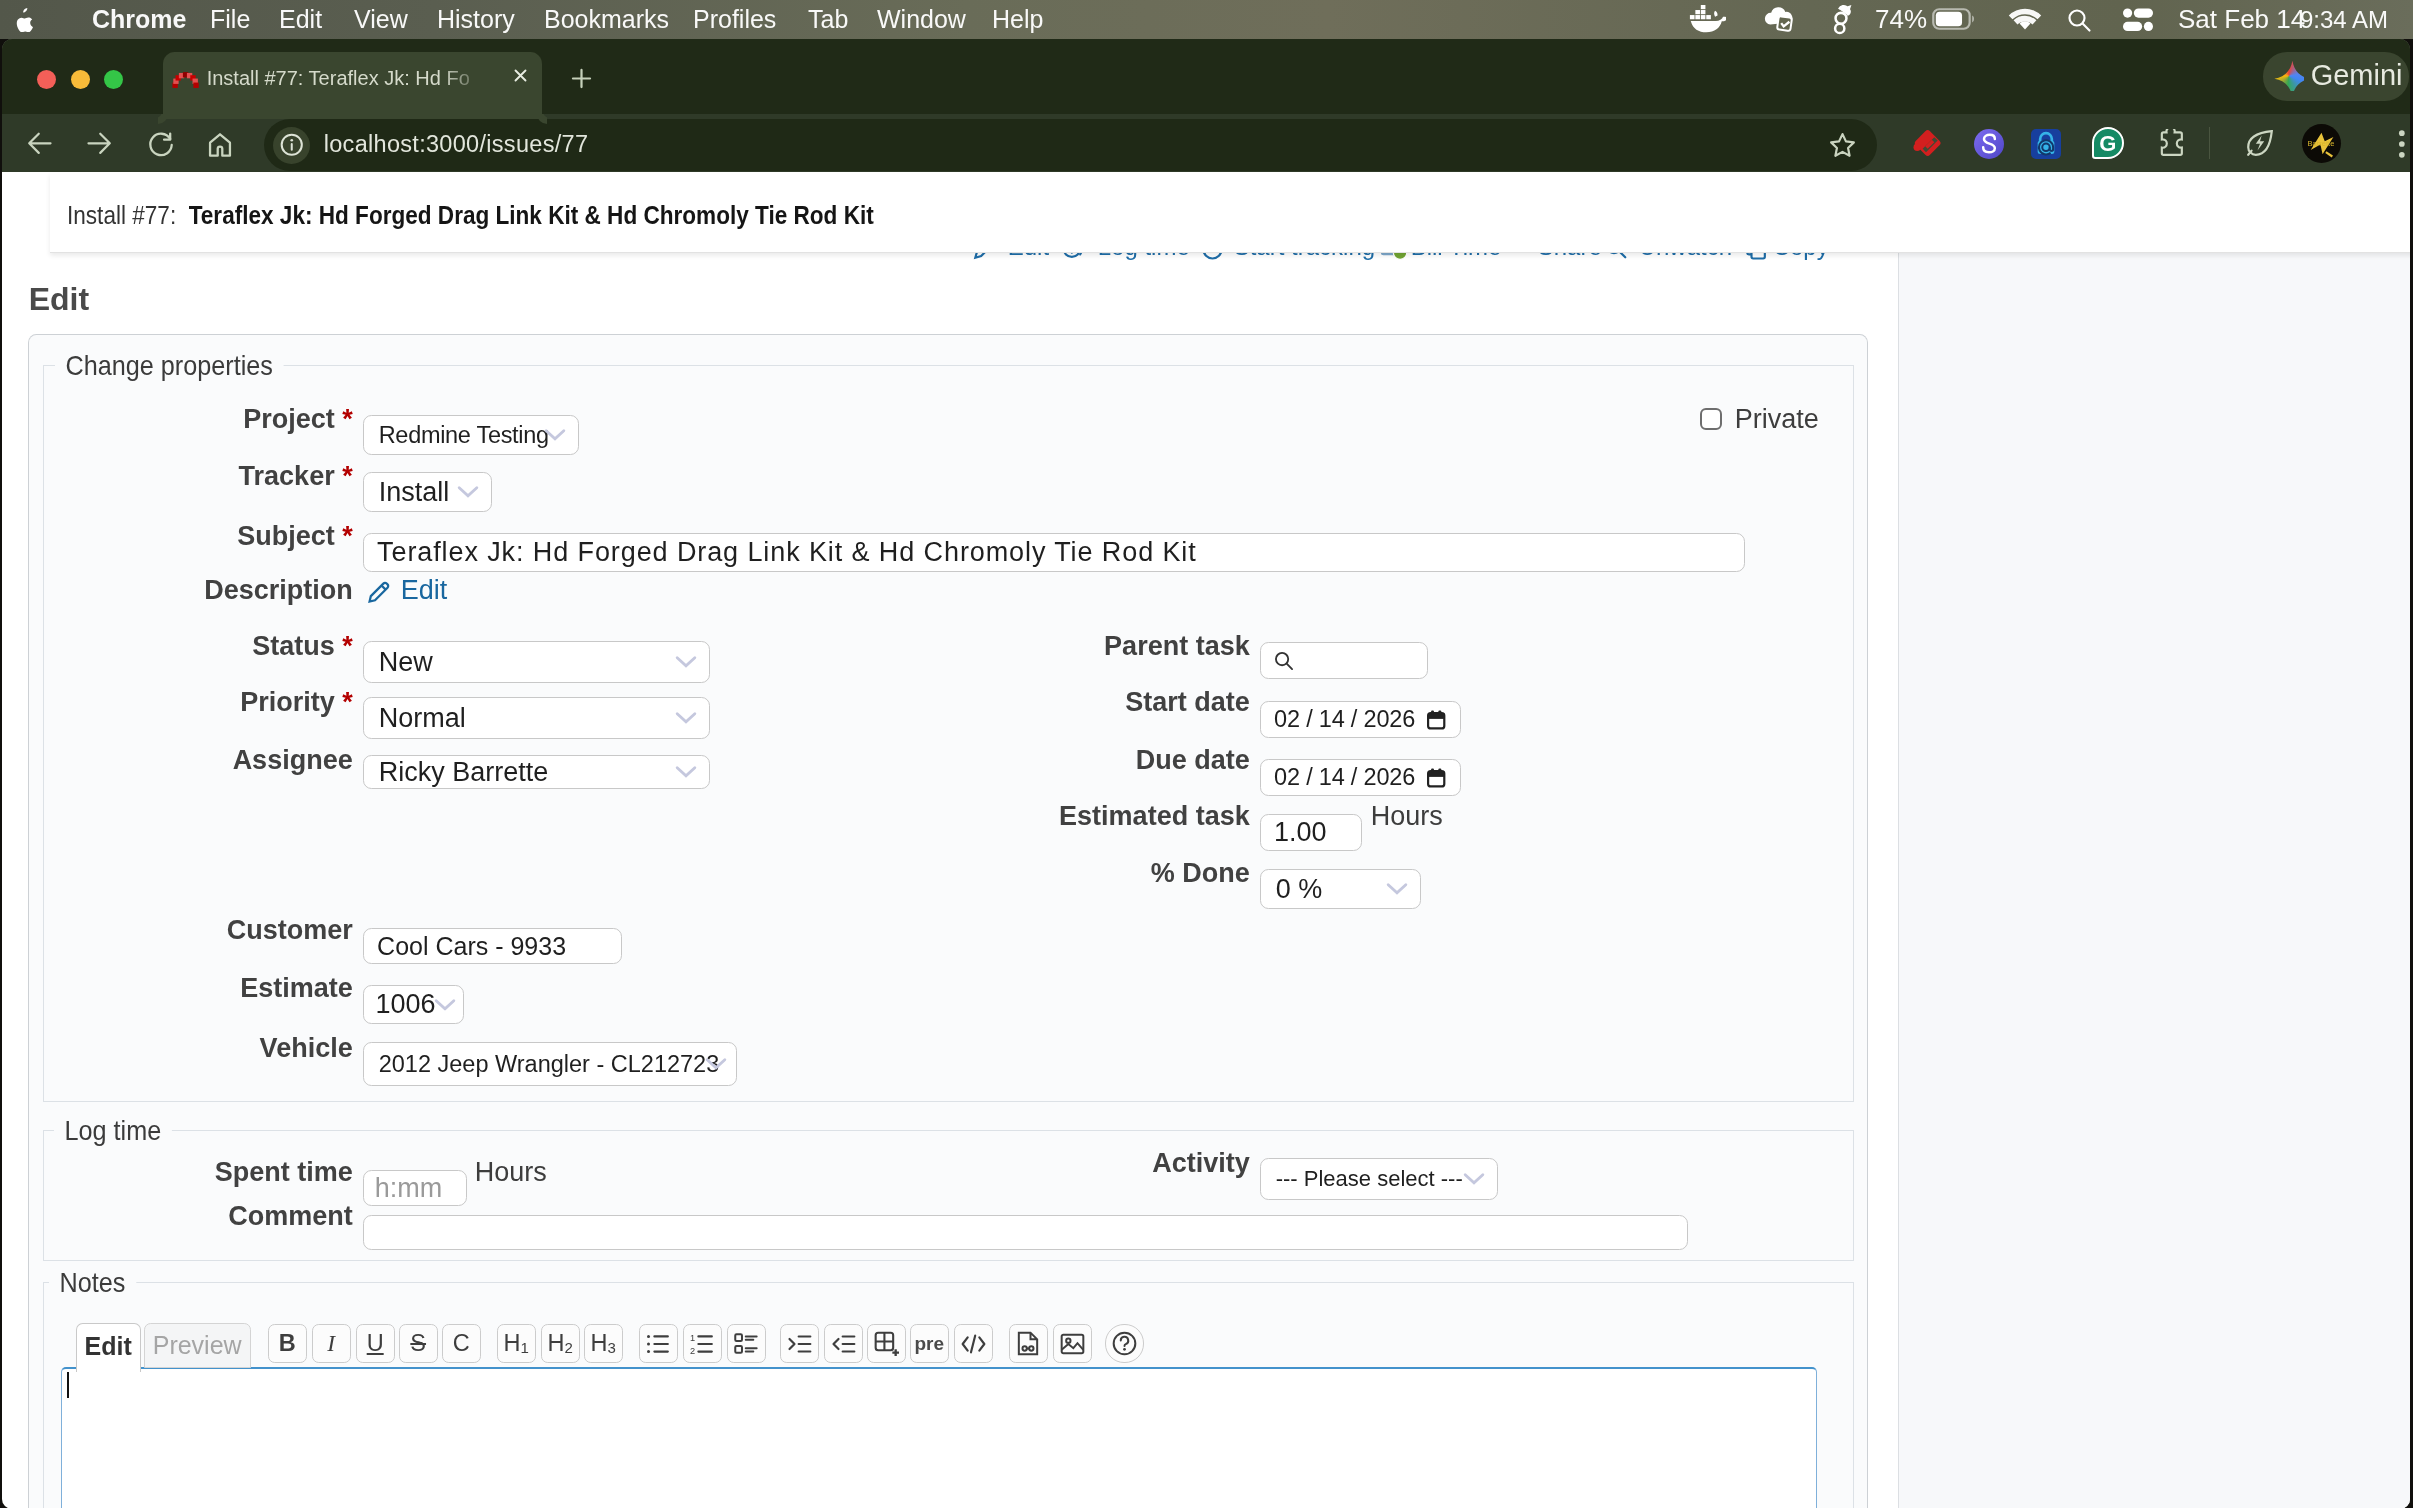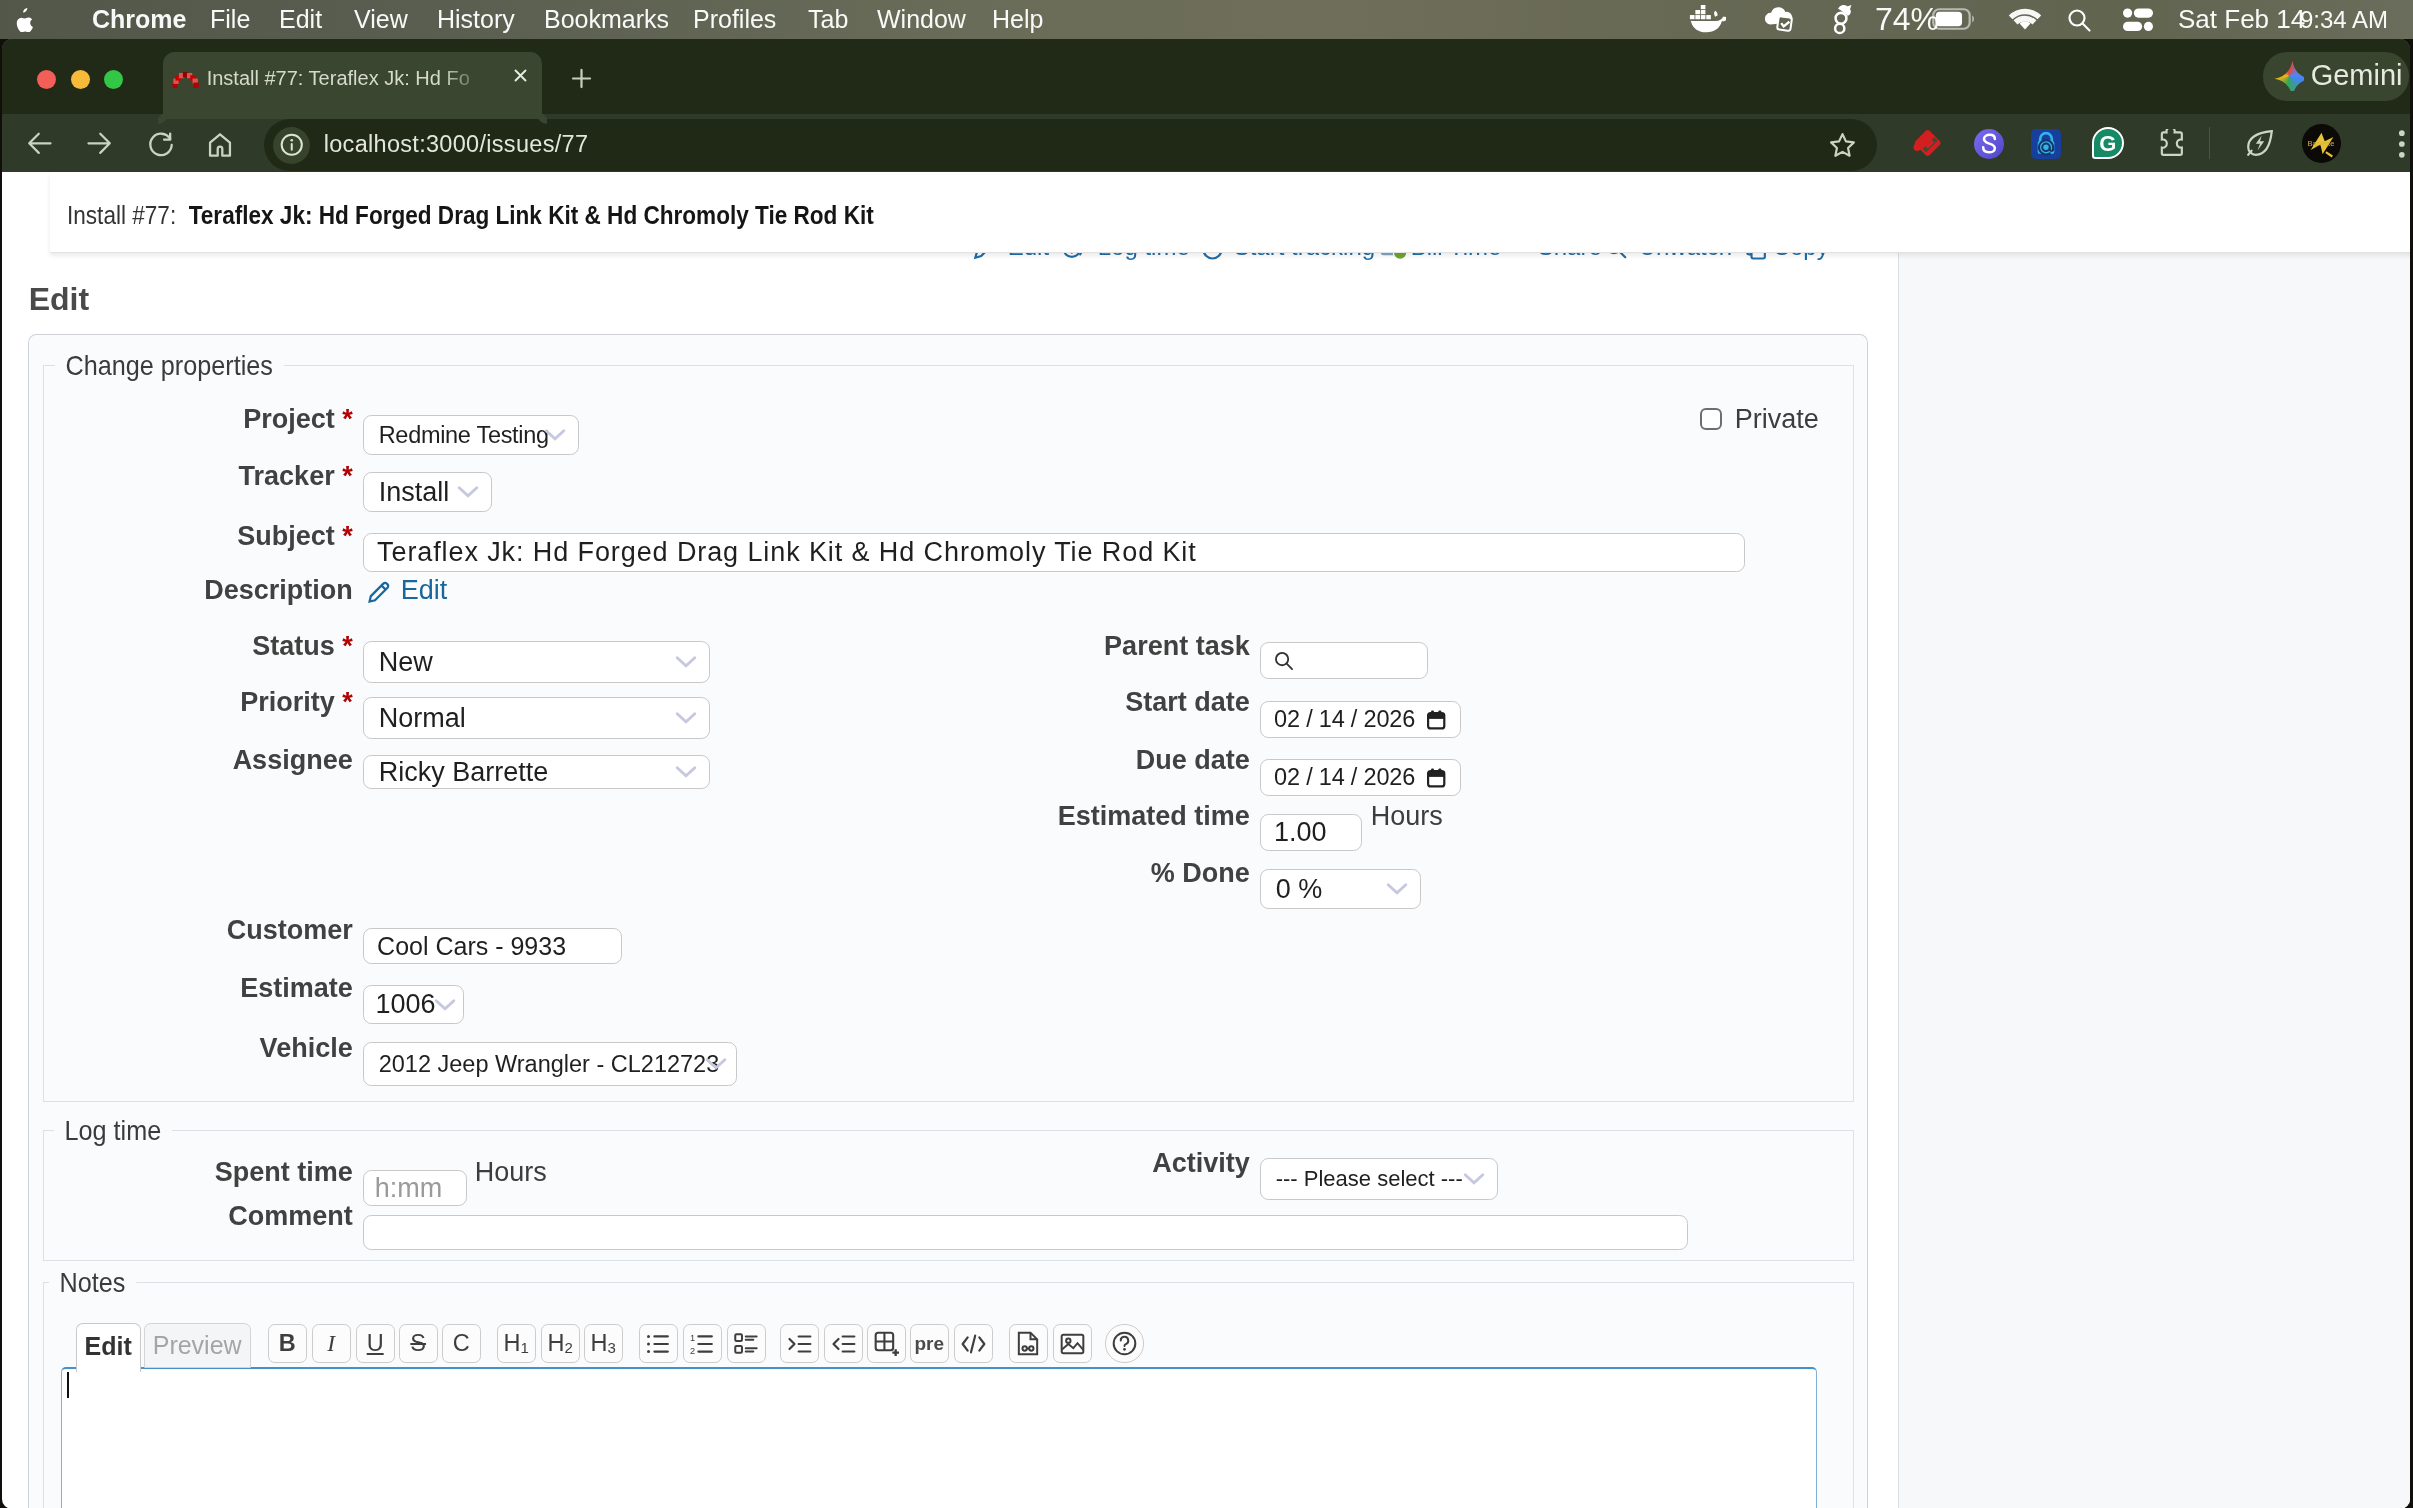--- a/index.html
+++ b/index.html
@@ -93,21 +93,21 @@
         <rect x="19" y="13" width="16" height="16" rx="3" fill="#63664f" stroke="#fff" stroke-width="2.4"></rect>
         <path d="M23 21 l3.5 3.5 6-6.5" stroke="#fff" stroke-width="2.8" fill="none"></path>
       </g>
   </svg>
 
   <svg class="abs" style="left:1828px;top:4.2px" width="26" height="32" viewBox="0 0 31 38" fill="none" stroke="#fff">
     <path d="M13 6 c2-4 7-5 10-2 l3-1 -1 3 c2 3 1 6-2 7" stroke-width="2.4" fill="#fff"></path>
     <circle cx="15.5" cy="17" r="6.5" stroke-width="3"></circle>
     <circle cx="14" cy="29" r="5.5" stroke-width="3"></circle>
   </svg>
-  <span class="mi" style="left:1875px;font-size:32px">74%</span>
+  <span class="mi" style="left:1875px;font-size:26px">74%</span>
 
   <svg class="abs" style="left:1932px;top:8.4px" width="44" height="22" viewBox="0 0 52 26">
     <rect x="1.5" y="1.5" width="43" height="23" rx="7" fill="none" stroke="rgba(255,255,255,.55)" stroke-width="2.6"></rect>
     <rect x="4.5" y="4.5" width="31" height="17" rx="4.5" fill="#fff"></rect>
     <path d="M47.5 9 v8 c2.8-.8 2.8-7.2 0-8z" fill="rgba(255,255,255,.55)"></path>
   </svg>
 
   <svg class="abs" style="left:2008px;top:7.5px" width="34" height="23.5" viewBox="0 0 40 28" fill="#fff">
     <path d="M20 25.5 L13.5 18.5 a9.5 9.5 0 0 1 13 0 z"></path>
     <path d="M20 16 c-3.4 0-6.6 1.3-9 3.6 l-4.6-4.9 a20 20 0 0 1 27.2 0 l-4.6 4.9 c-2.4-2.3-5.6-3.6-9-3.6z" opacity=".95"></path>
@@ -325,21 +325,21 @@
     <div class="lbl" style="left:838px;width:410px;top:567px;line-height:42px">Due date</div>
     <div class="inp date" style="left:1258px;top:571px;width:201px;height:37px">
         <span>02 / 14 / 2026</span>
       <svg class="cal" width="18.4" height="20" viewBox="0 0 25 27">
           <rect x="1.5" y="4" width="22" height="21" rx="3.5" fill="none" stroke="#222" stroke-width="3"></rect>
           <rect x="1.5" y="4" width="22" height="8" fill="#222"></rect>
           <rect x="5.5" y="0.5" width="4" height="6" rx="1.5" fill="#222"></rect>
           <rect x="15.5" y="0.5" width="4" height="6" rx="1.5" fill="#222"></rect>
         </svg>
       </div>
-    <div class="lbl" style="left:838px;width:410px;top:626px;line-height:37px">Estimated time</div>
+    <div class="lbl" style="left:838px;width:410px;top:626px;line-height:37px">Estimated task</div>
     <div class="inp" style="left:1258px;top:626px;width:102px;height:37px">1.00</div>
     <div class="abs" style="left:1369px;top:626px;line-height:37px;font-size:27px;color:#3d3d3d">Hours</div>
     <div class="lbl" style="left:838px;width:410px;top:681px;line-height:40px">% Done</div>
     <div class="sel" style="left:1258px;top:681px;width:161px;height:40px">0 %<svg class="ch" width="22" height="12.6" viewBox="0 0 26 15">
           <path d="M2.5 2.5 L13 12 L23.5 2.5" stroke="#c5c8de" stroke-width="3.4" fill="none" stroke-linecap="round"></path>
         </svg></div>
     <div class="lbl" style="left:0;width:351px;top:740px;line-height:36px">Customer</div>
     <div class="inp" style="left:361px;top:740px;width:259px;height:36px;font-size:25px">Cool Cars - 9933</div>
     <div class="lbl" style="left:0;width:351px;top:797px;line-height:39px">Estimate</div>
     <div class="sel" style="left:361px;top:797px;width:101px;height:39px;padding-left:11.7px">1006<svg class="ch" style="right:6.7px" width="22" height="12.6" viewBox="0 0 26 15">

